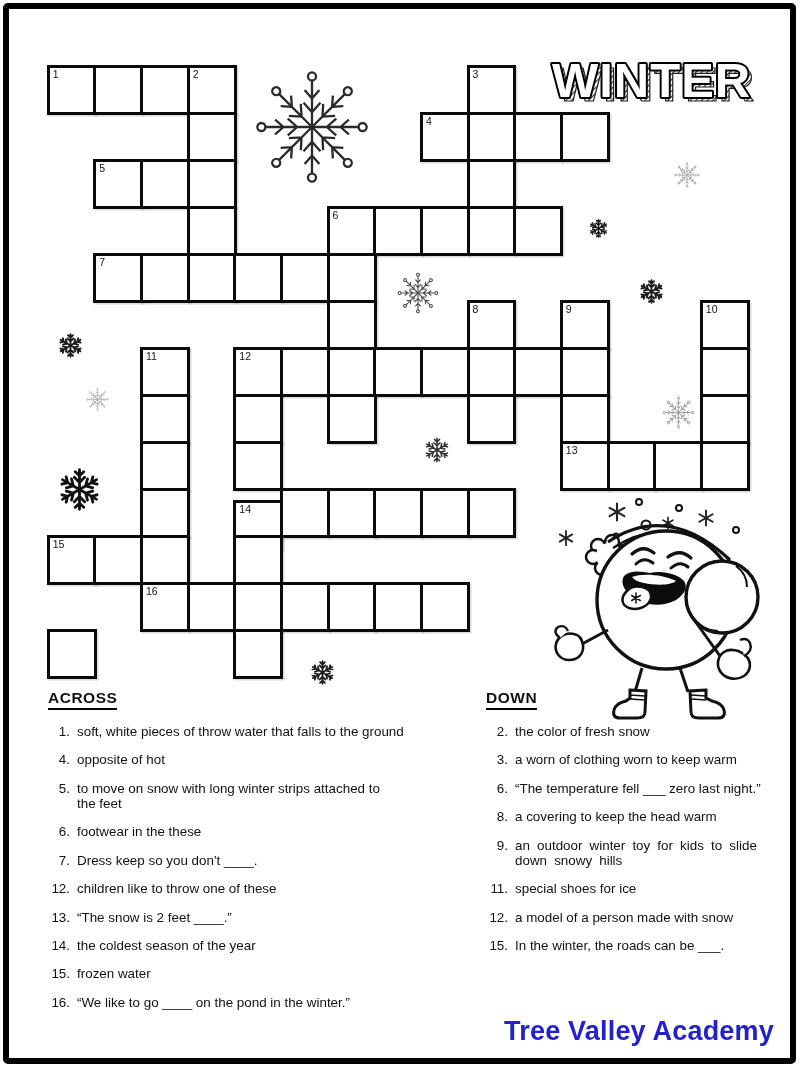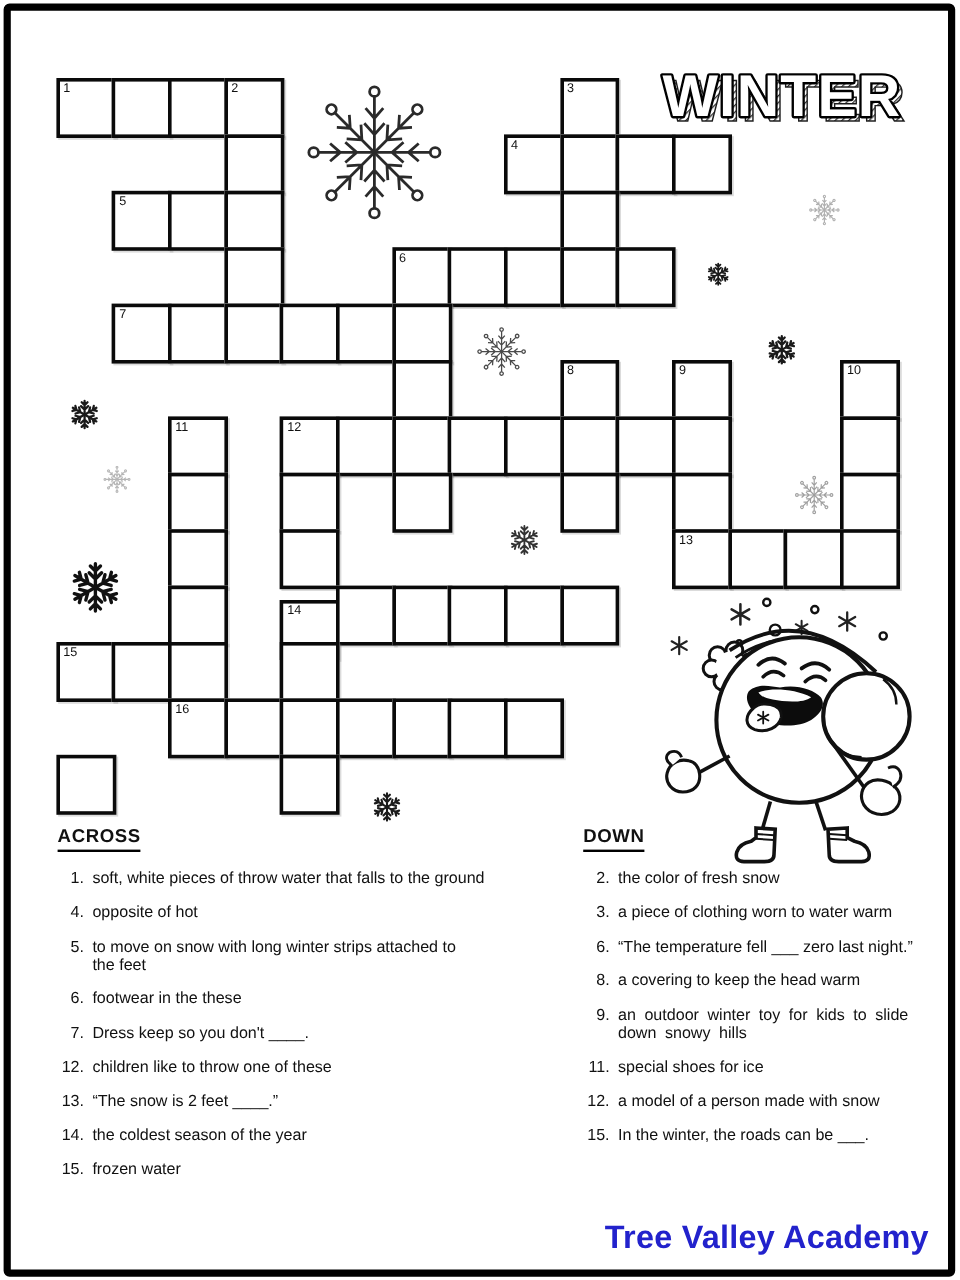--- a/index.html
+++ b/index.html
@@ -331,33 +331,37 @@
           <span class="text">“The snow is 2 feet ____.”</span>
         </div>
         <div class="clue">
           <span class="num">14.</span>
           <span class="text">the coldest season of the year</span>
         </div>
         <div class="clue">
           <span class="num">15.</span>
           <span class="text">frozen water</span>
         </div>
+        <div class="clue">
+          <span class="num">16.</span>
+          <span class="text">“We like to go ____ on the pond in the winter.”</span>
+        </div>
       </div>
   </section>
 
   <section class="clues down">
     <h2>DOWN</h2>
     <div id="down-list" class="list">
         <div class="clue">
           <span class="num">2.</span>
           <span class="text">the color of fresh snow</span>
         </div>
         <div class="clue">
           <span class="num">3.</span>
-          <span class="text">a piece of clothing worn to water warm</span>
+          <span class="text">a worn of clothing worn to keep warm</span>
         </div>
         <div class="clue">
           <span class="num">6.</span>
           <span class="text">“The temperature fell ___ zero last night.”</span>
         </div>
         <div class="clue">
           <span class="num">8.</span>
           <span class="text">a covering to keep the head warm</span>
         </div>
         <div class="clue">

